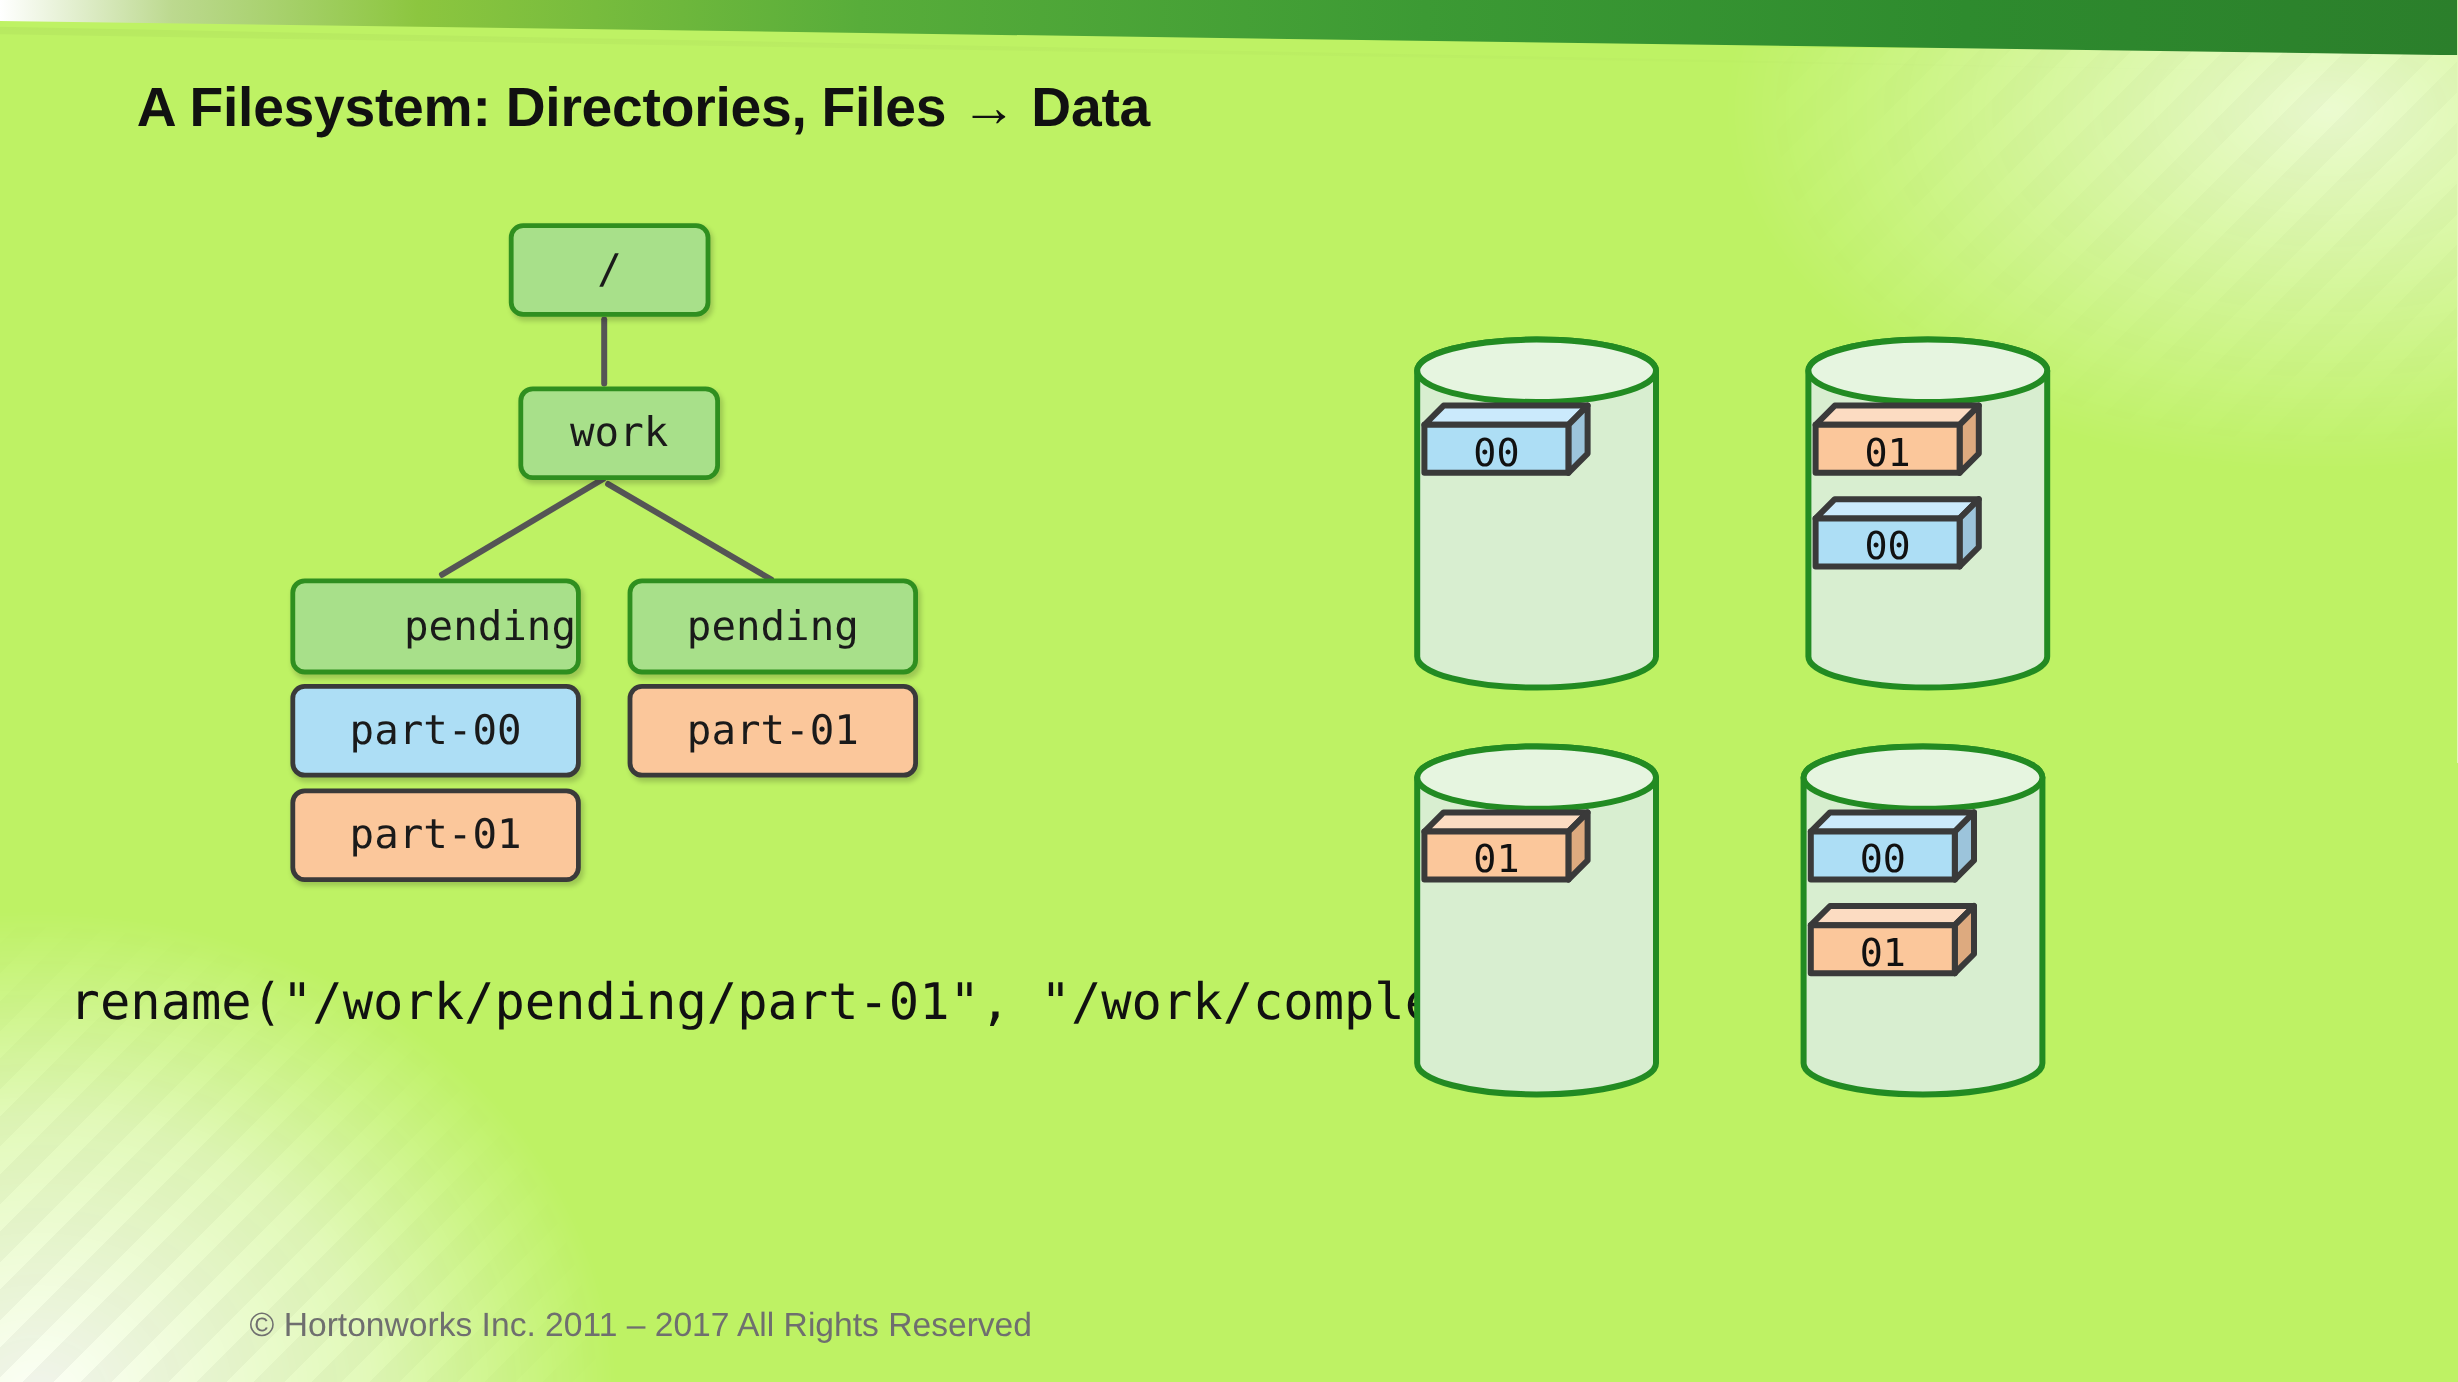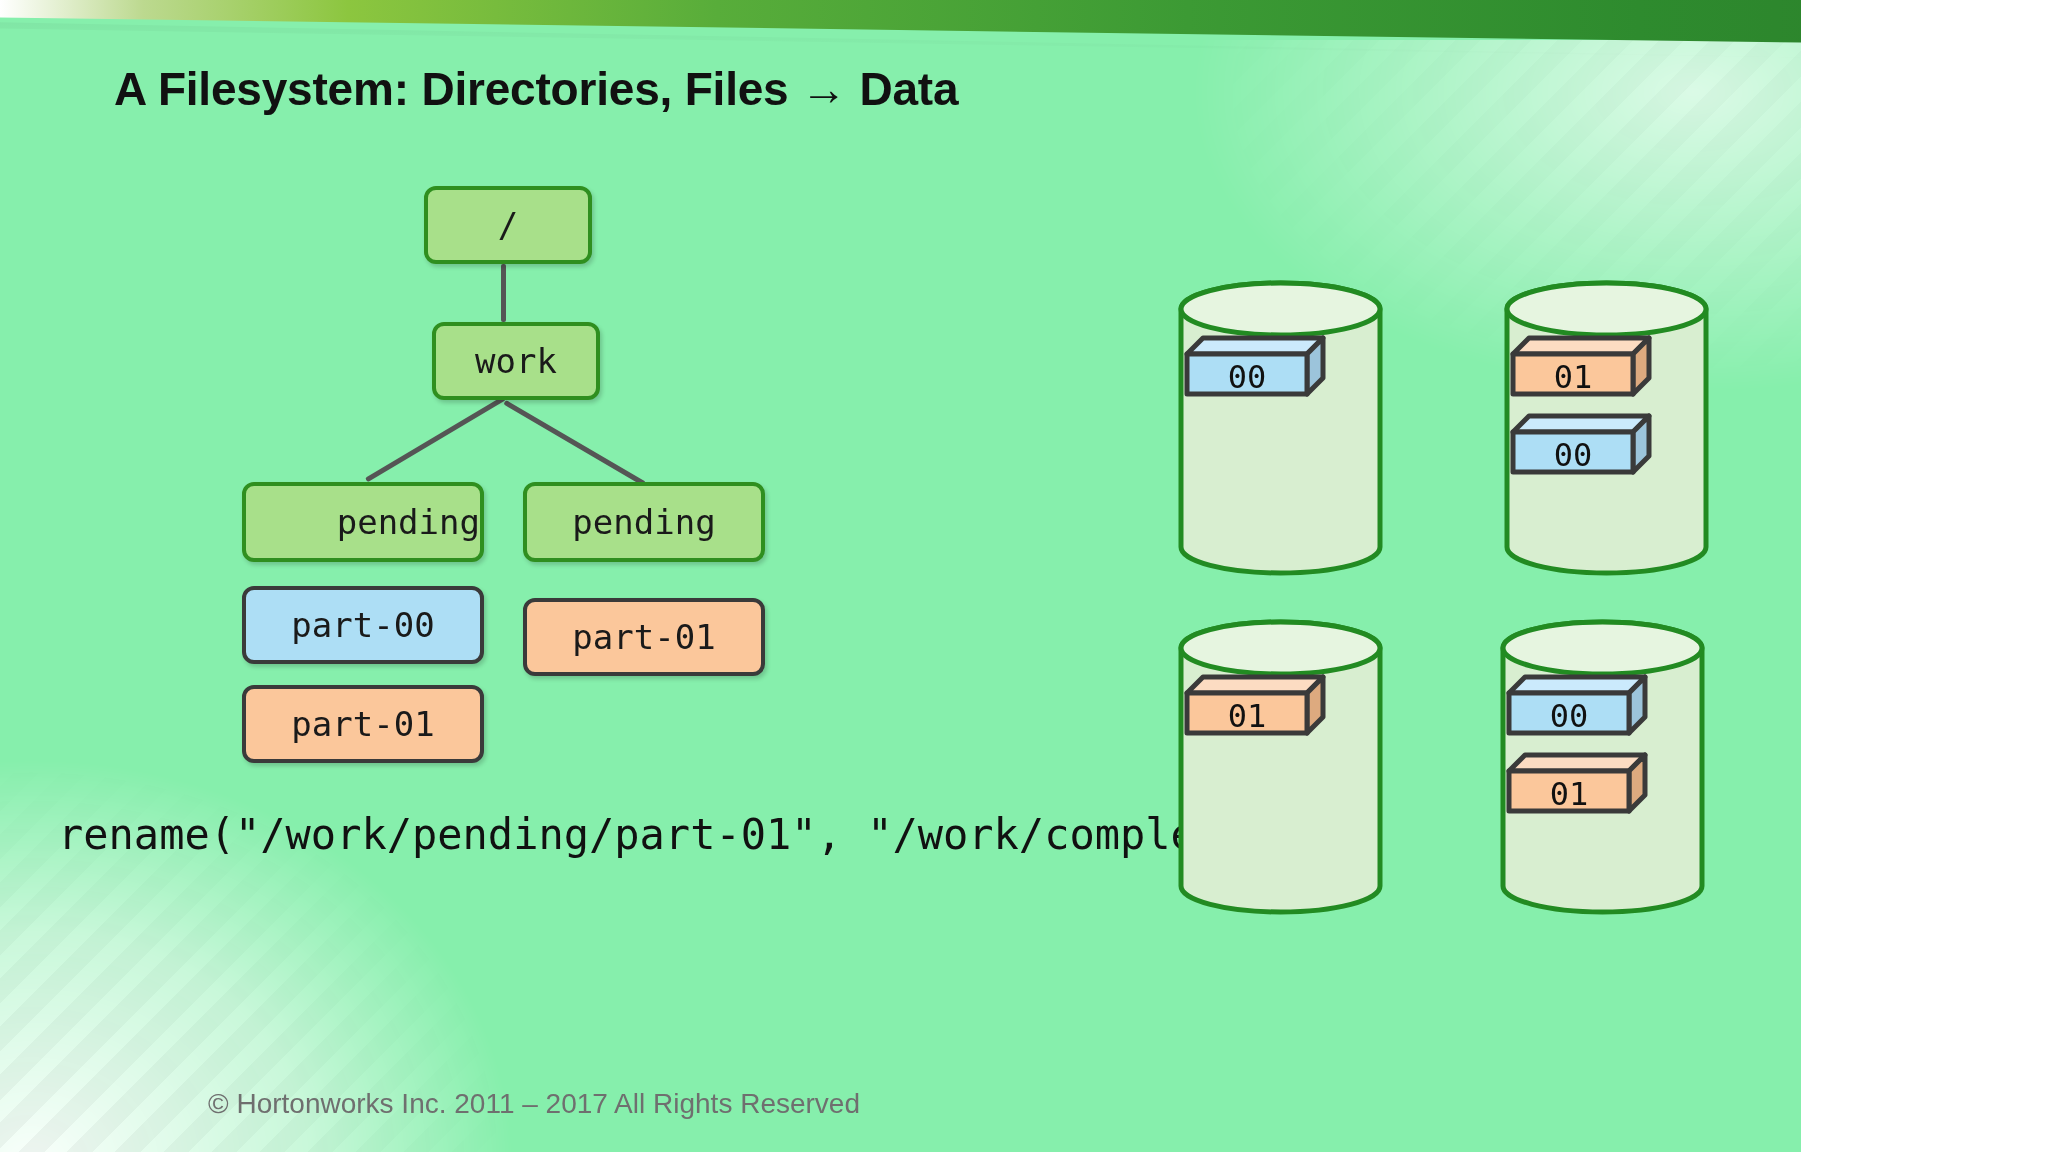--- a/index.html
+++ b/index.html
@@ -7,23 +7,23 @@
   html, body {
     width: 2048px;
     height: 1152px;
     overflow: hidden;
     background: #ffffff;
     font-family: "Liberation Sans", sans-serif;
   }
 
   #slide {
     position: relative;
-    width: 1801px;
+    width: 2048px;
     height: 1152px;
-    background: #86efac;
+    background: #bef264;
     overflow: hidden;
   }
 
   
   .watermark {
     position: absolute;
     left: -60px;
     bottom: -40px;
     width: 760px;
     height: 700px;
@@ -112,21 +112,20 @@
     background: #a8e08a;
     border: 4px solid #2f8f1f;
   }
   .node.file-blue {
     background: #addef5;
     border: 4px solid #3a3a3a;
   }
   .node.file-orange {
     background: #fbc79b;
     border: 4px solid #3a3a3a;
-    margin-top: 28px;
   }
 
   .edge {
     position: absolute;
     background: #555555;
     transform-origin: 0 0;
     height: 5px;
     border-radius: 2px;
   }
 
@@ -217,21 +216,21 @@
       </div>
       <div class="node dir" style="left: 432px; top: 322px; width: 168px; height: 78px; z-index: 6;">
         <span>work</span>
       </div>
       <div class="node dir" style="left: 242px; top: 482px; width: 242px; height: 80px; z-index: 7; justify-content: flex-end;">
         <span>pending</span>
       </div>
       <div class="node dir" style="left: 523px; top: 482px; width: 242px; height: 80px; z-index: 8;">
         <span>pending</span>
       </div>
-      <div class="node file-blue" style="left: 242px; top: 570px; width: 242px; height: 78px; z-index: 9; margin-top: 16px;">
+      <div class="node file-blue" style="left: 242px; top: 570px; width: 242px; height: 78px; z-index: 9;">
         <span>part-00</span>
       </div>
       <div class="node file-orange" style="left: 242px; top: 657px; width: 242px; height: 78px; z-index: 10;">
         <span>part-01</span>
       </div>
       <div class="node file-orange" style="left: 523px; top: 570px; width: 242px; height: 78px; z-index: 11;">
         <span>part-01</span>
       </div>
     </div>
 

